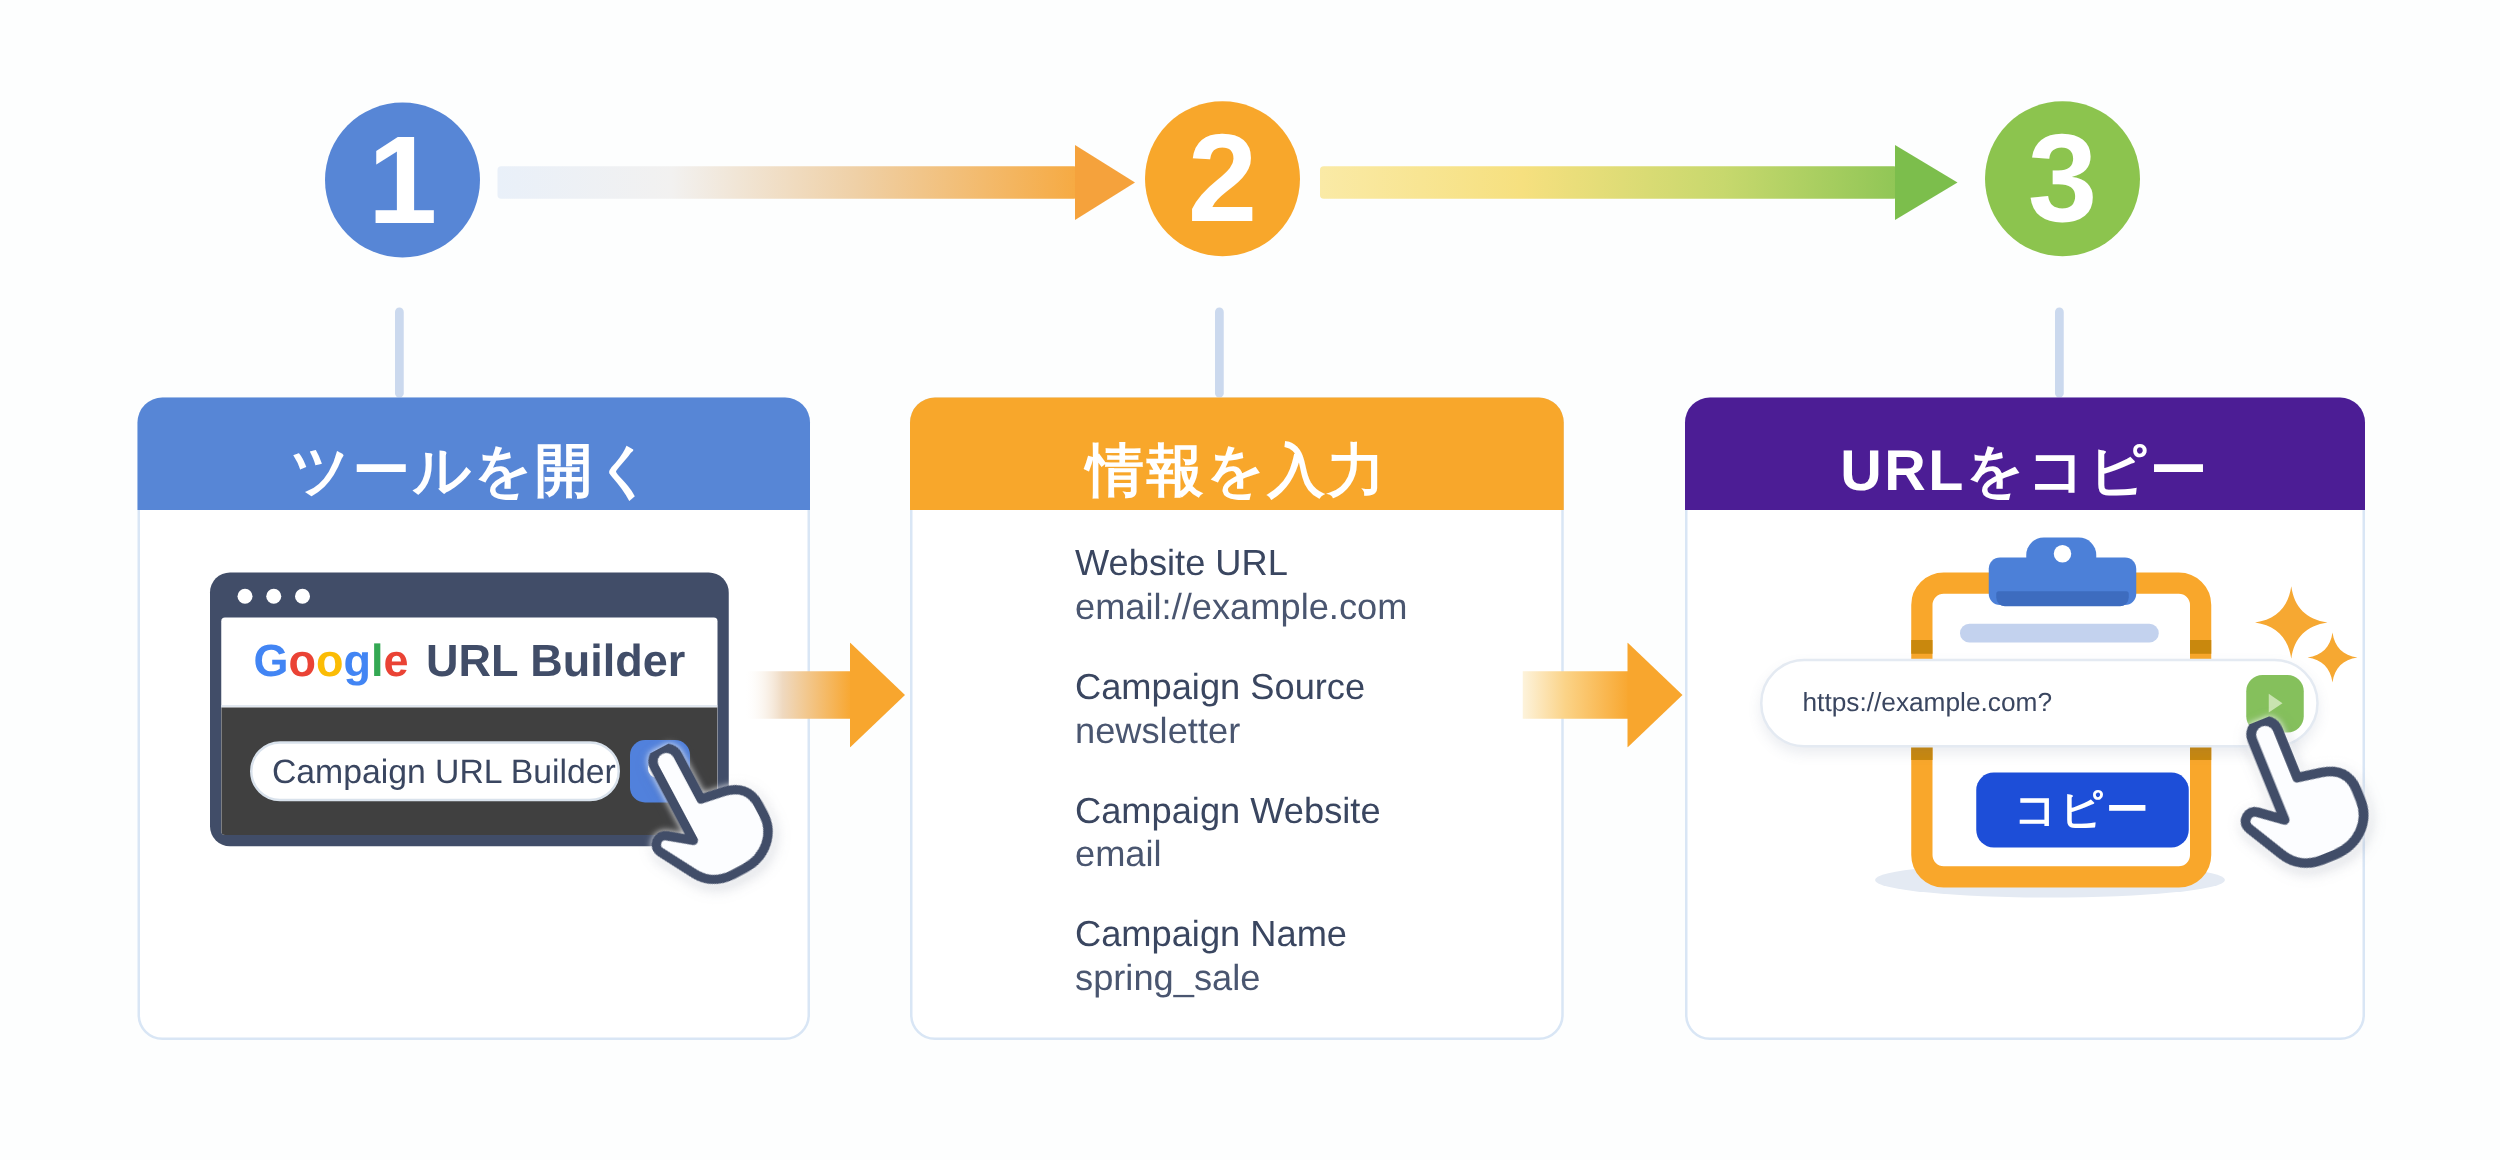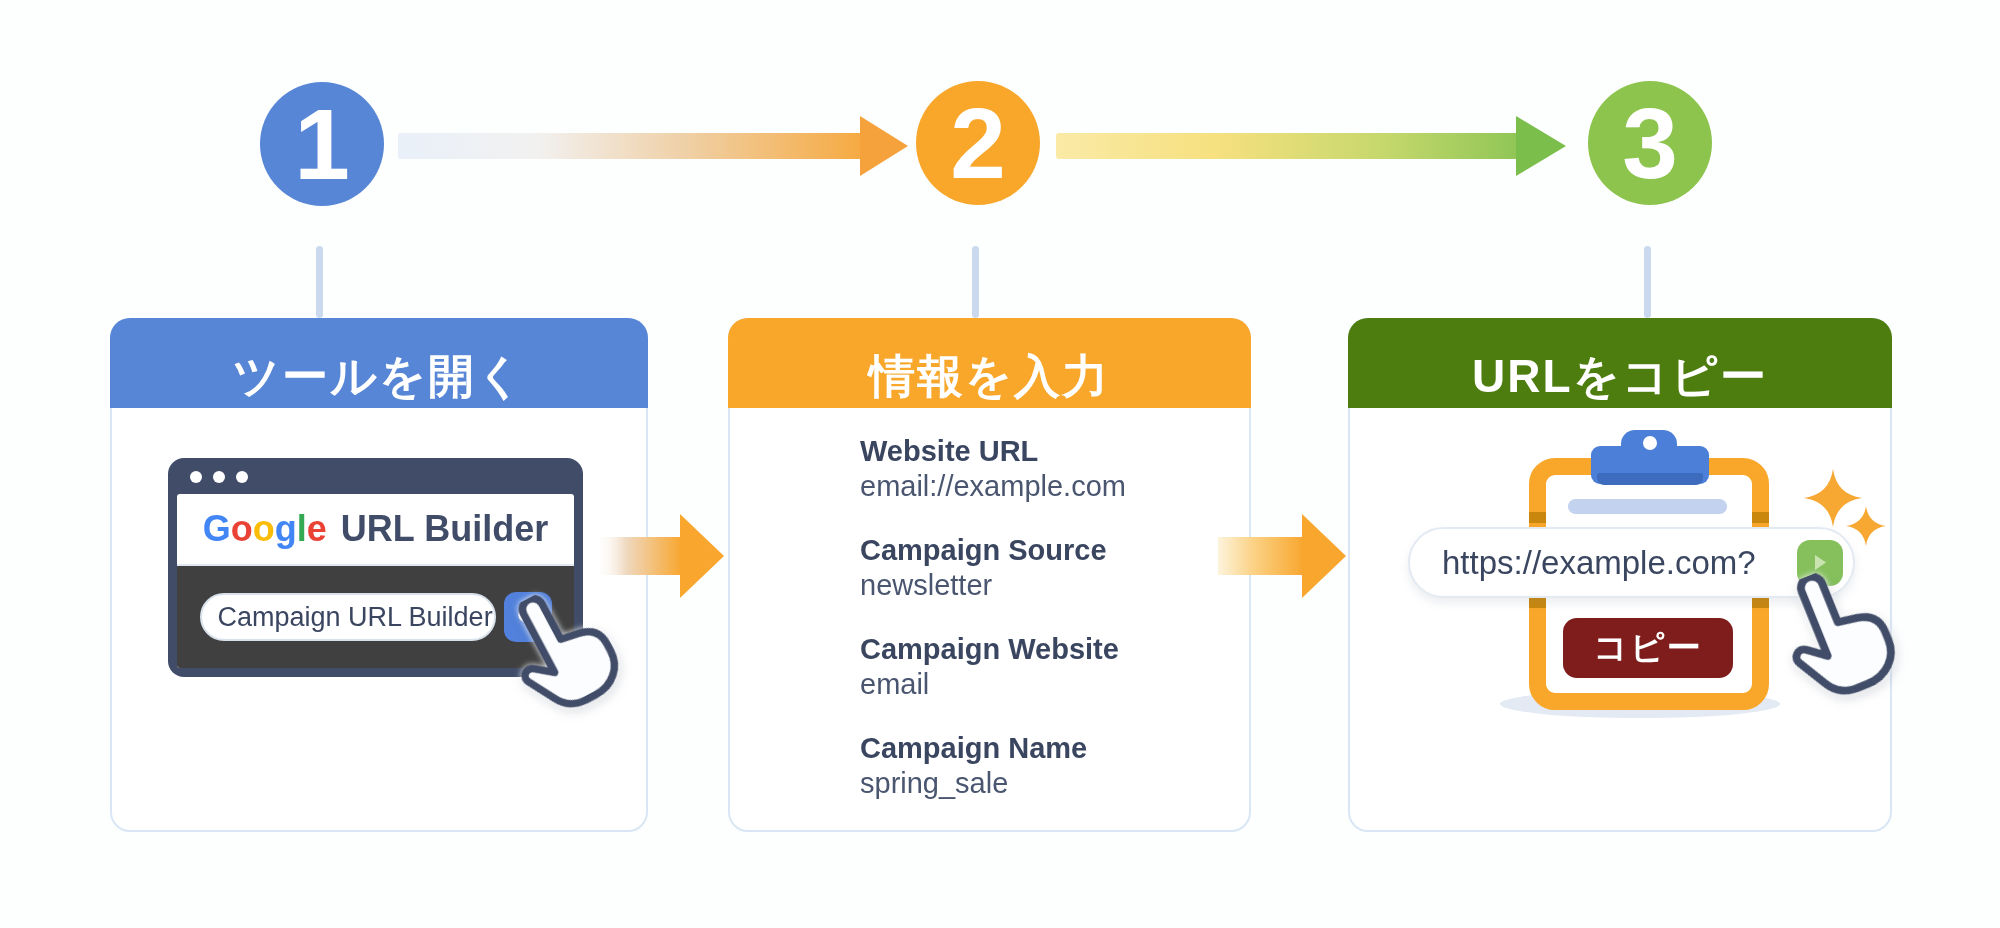--- a/index.html
+++ b/index.html
@@ -31,39 +31,39 @@
   .b-search-row{flex:1;background:#404040;display:flex;align-items:center;
                 justify-content:center;gap:8px;}
   .search-pill{width:296px;height:48px;background:#fff;border:2px solid #D9E2EC;
                border-radius:24px;display:flex;align-items:center;padding-left:16px;
                font-size:27px;color:#3A4660;white-space:nowrap;}
   .search-btn{width:48px;height:50px;border-radius:12px;display:flex;align-items:center;
               justify-content:center;border:none;cursor:pointer;}
 
   
   .fields{left:860px;top:434px;display:flex;flex-direction:column;gap:29px;}
-  .f-label{font-size:29px;font-weight:700;color:#3A4660;line-height:34px;}
+  .f-label{font-size:29px;font-weight:400;color:#3A4660;line-height:34px;}
   .f-value{font-size:29px;color:#4A5670;line-height:36px;}
 
   
   .shadow-ellipse{left:1500px;top:690px;width:280px;height:28px;background:#E4EAF3;
                   border-radius:50%;}
   .clipboard{left:1529px;top:458px;width:240px;height:252px;border:17px solid #F9A72B;
              border-radius:26px;background:#fff;}
   .frame-mark{width:17px;height:11px;}
   .clip-bump{left:1621px;top:430px;width:56px;height:20px;border-radius:14px 14px 2px 2px;}
   .clip-main{left:1591px;top:446px;width:118px;height:38px;border-radius:9px;}
   .clip-strip{left:1597px;top:473px;width:106px;height:12px;background:#3D6CBF;
               border-radius:2px 2px 7px 7px;}
   .clip-hole{left:1643px;top:436px;width:14px;height:14px;background:#fff;border-radius:50%;}
   .note-bar{left:1568px;top:499px;width:159px;height:15px;border-radius:8px;}
   .url-pill{left:1408px;top:527px;width:447px;height:71px;background:#fff;
             border:2px solid #E4EAF2;border-radius:36px;display:flex;align-items:center;
             box-shadow:0 5px 10px rgba(90,110,140,.12);padding:0 10px 0 32px;}
-  .url-text{flex:1;font-size:33px;color:#3A4660;white-space:nowrap;}
+  .url-text{flex:1;font-size:21px;color:#3A4660;white-space:nowrap;}
   .pill-go{width:46px;height:46px;border-radius:13px;border:none;display:flex;
            align-items:center;justify-content:center;cursor:pointer;}
   .copy-btn{left:1563px;top:618px;width:170px;height:60px;border-radius:14px;border:none;
             color:#fff;font-size:34px;font-weight:700;display:flex;align-items:center;
             justify-content:center;letter-spacing:2px;cursor:pointer;
             font-family:"Liberation Sans","DejaVu Sans",sans-serif;}
   .hand{filter:drop-shadow(0 0 3px rgba(255,255,255,.95)) drop-shadow(0 4px 5px rgba(61,74,99,.18));}
 </style>
 </head>
 <body>
@@ -192,21 +192,21 @@
         <stop offset="0" stop-color="#FDF3DC"></stop>
           <stop offset="0.4" stop-color="#FBD387"></stop>
         <stop offset="1" stop-color="#F8A62E"></stop>
       </linearGradient>
     </defs>
     <rect x="0" y="23" width="86" height="38" fill="url(#gm2)"></rect>
     <polygon points="84,0 128,42 84,84" fill="#F8A62E"></polygon>
   </svg>
 
   <div class="abs card" style="left:1348px;top:318px;width:544px;">
-    <div class="card-header" style="background: #4d7c0f;">
+    <div class="card-header" style="background: #4c1d95;">
       <span>URLをコピー</span>
     </div>
   </div>
 
   <div class="abs shadow-ellipse"></div>
 
   <div class="abs clipboard" style="border-color: rgb(249, 167, 43);"></div>
 
   <div class="abs frame-mark" style="left: 1529px; top: 512px; background: rgb(201, 136, 13);"></div>
   <div class="abs frame-mark" style="left: 1752px; top: 512px; background: rgb(201, 136, 13);"></div>
@@ -222,21 +222,21 @@
 
   <div class="abs url-pill">
     <span class="url-text">https://example.com?</span>
     <button class="pill-go" style="background: rgb(133, 192, 92);">
       <svg width="14" height="17" viewBox="0 0 14 17">
         <polygon points="2,1 13,8.5 2,16" fill="#C9E4B0"></polygon>
       </svg>
     </button>
   </div>
 
-  <button class="abs copy-btn" style="background: #7f1d1d;">
+  <button class="abs copy-btn" style="background: #1d4ed8; margin-left: 18px;">
     <span>コピー</span>
   </button>
 
   <svg class="abs" style="left:1804px;top:468px;" width="58" height="60" viewBox="0 0 24 24">
     <path d="M12 0 C13 7 17 11 24 12 C17 13 13 17 12 24 C11 17 7 13 0 12 C7 11 11 7 12 0 Z" fill="#F6A832" style="fill: rgb(246, 168, 50);"></path>
   </svg>
   <svg class="abs" style="left:1846px;top:505px;" width="40" height="42" viewBox="0 0 24 24">
     <path d="M12 0 C13 7 17 11 24 12 C17 13 13 17 12 24 C11 17 7 13 0 12 C7 11 11 7 12 0 Z" fill="#F6A832" style="fill: rgb(246, 168, 50);"></path>
   </svg>
 

